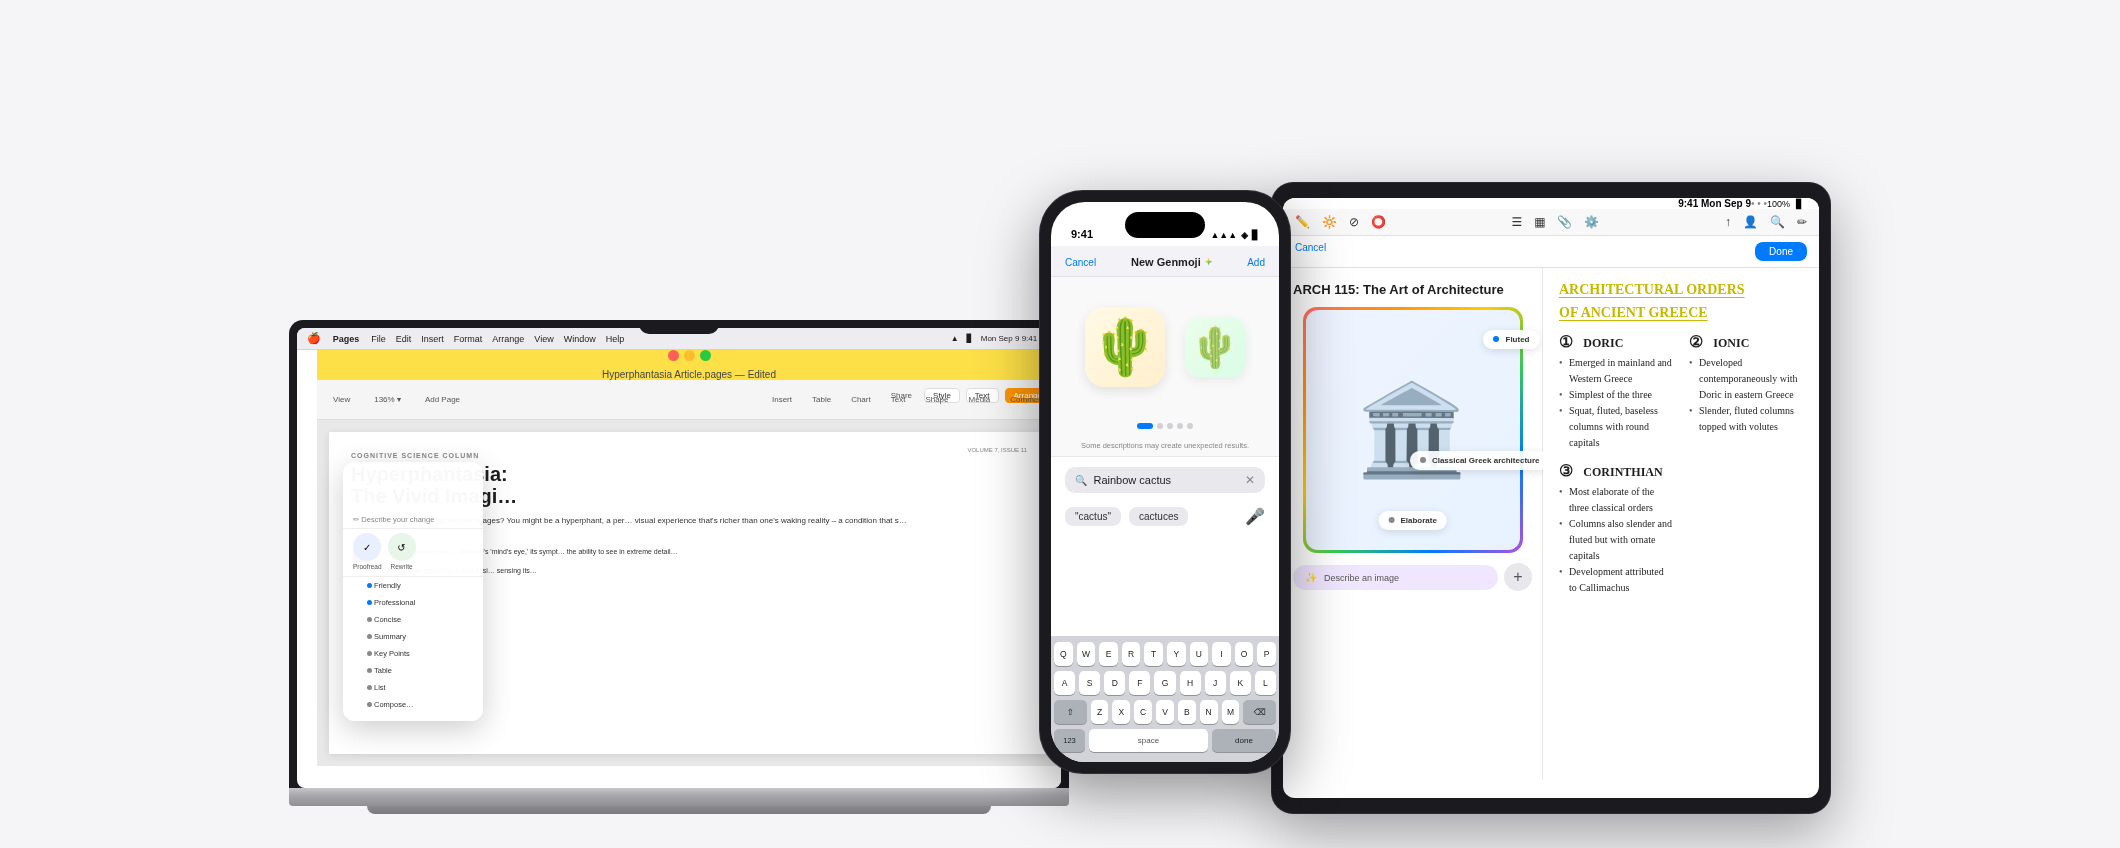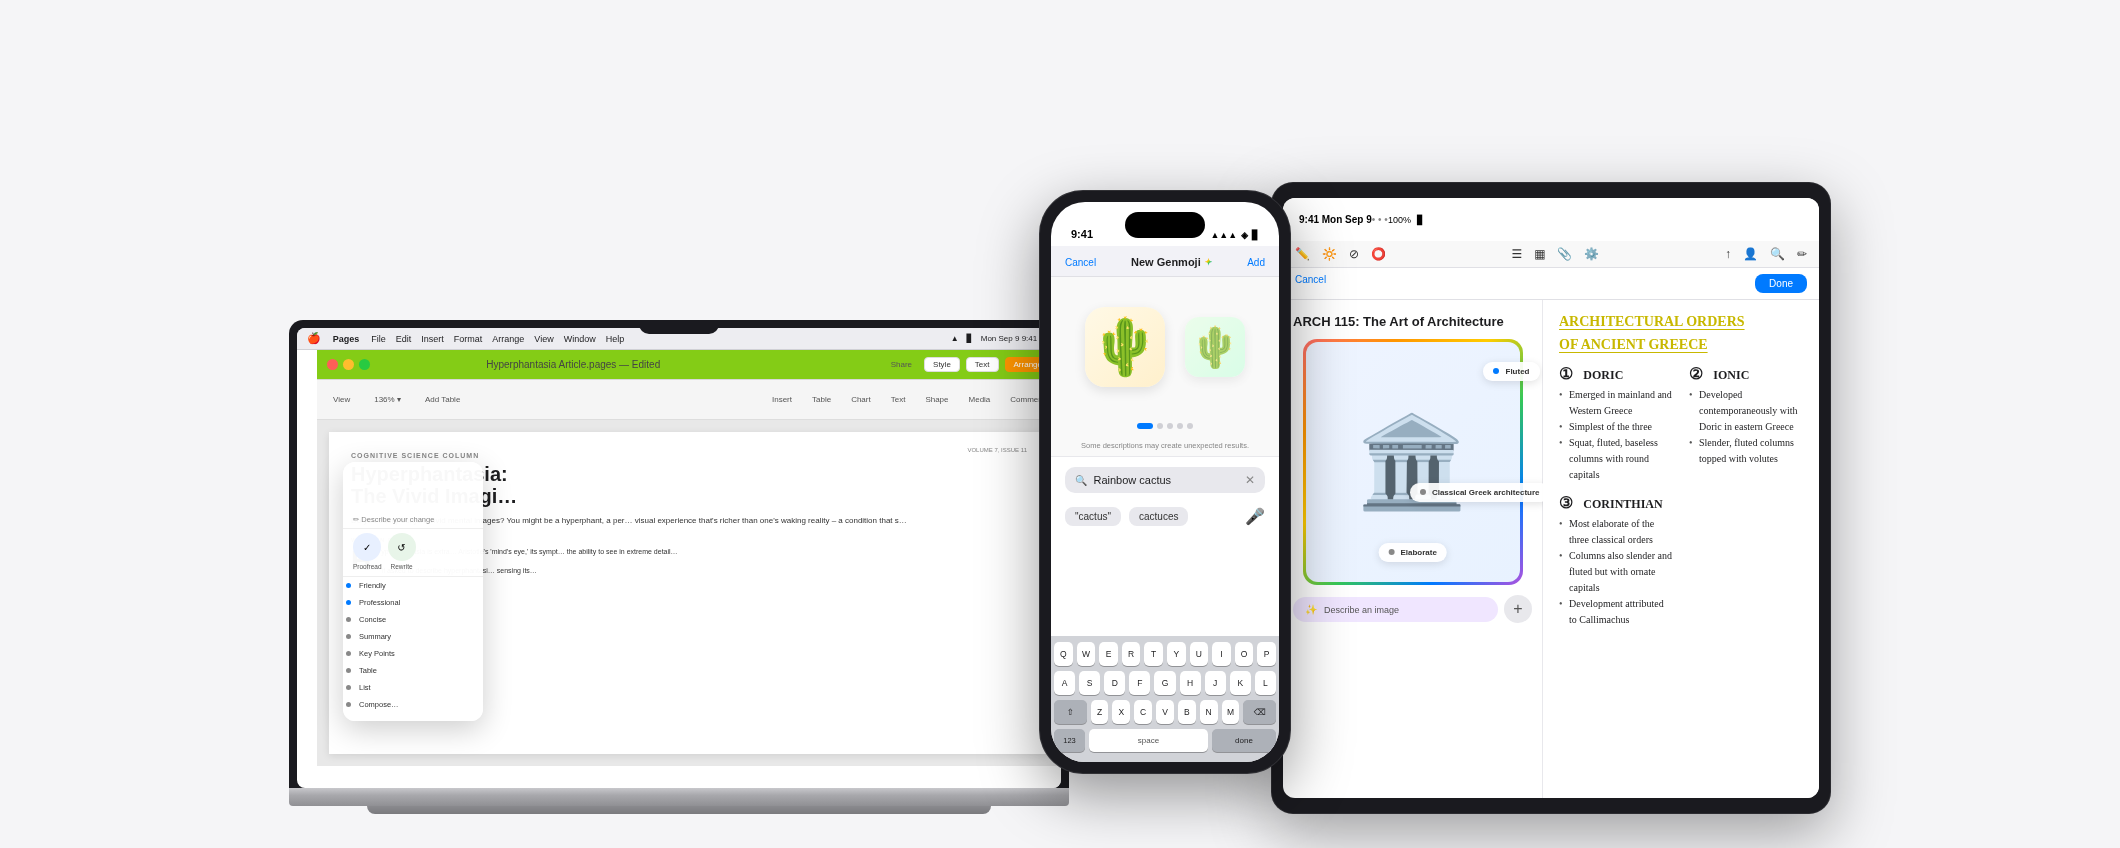--- a/index.html
+++ b/index.html
@@ -89,27 +89,28 @@
 
     .pages-window {
       position: absolute;
       top: 22px;
       left: 20px;
       right: 0;
       bottom: 0;
       background: #fff;
     }
     .pages-titlebar {
-      background: #84cc16;
+      background: #fde047;
       height: 30px;
       display: flex;
       align-items: center;
       padding: 0 10px;
       border-bottom: 1px solid #d8d8d8;
       gap: 8px;
+      flex-direction: column;
     }
     .traffic-lights { display: flex; gap: 5px; }
     .tl { width: 11px; height: 11px; border-radius: 50%; }
     .tl-red { background: #ff5f57; }
     .tl-yellow { background: #ffbd2e; }
     .tl-green { background: #28ca41; }
     .pages-title { font-size: 10px; color: #444; margin: 0 auto; }
 
     .pages-toolbar {
       background: #f5f5f5;
@@ -255,26 +256,26 @@
       border-radius: 50%;
       display: flex;
       align-items: center;
       justify-content: center;
       font-size: 10px;
     }
     .wt-icon-circle.blue { background: #e8f0ff; }
     .wt-icon-circle.green { background: #e8f5e9; }
     .wt-icon-label { font-size: 6.5px; color: #555; }
     .wt-menu-item {
-      padding: 4px 3px;
+      padding: 4px 24px;
       font-size: 7.5px;
       color: #333;
       display: flex;
       align-items: center;
-      gap: 8px;
+      gap: 2px;
       cursor: pointer;
     }
     .wt-menu-dot {
       width: 5px; height: 5px;
       border-radius: 50%;
       background: #888;
       flex-shrink: 0;
     }
 
     
@@ -508,22 +509,22 @@
     }
     .ipad-screen {
       background: #fff;
       border-radius: 12px;
       overflow: hidden;
       height: 600px;
     }
     .ipad-status-bar {
       display: flex;
       align-items: center;
-      padding: 16px 16px;
-      justify-content: flex-start;
+      padding: 0 16px;
+      justify-content: flex-end;
       background: #fff;
     }
     .ipad-time { font-size: 10px; font-weight: 700; }
     .ipad-center-icons { display: flex; gap: 16px; align-items: center; }
     .ipad-right-icons { display: flex; gap: 6px; align-items: center; font-size: 9px; }
 
     .notes-toolbar {
       background: #f8f8f8;
       border-bottom: 1px solid #e0e0e5;
       padding: 6px 12px;
@@ -731,21 +732,21 @@
               <div class="toolbar-btn">Share</div>
               <div class="format-tab">Style</div>
               <div class="format-tab">Text</div>
               <div class="format-tab active">Arrange</div>
             </div>
           </div>
 
           <div class="pages-toolbar">
             <span class="toolbar-btn">View</span>
             <span class="toolbar-btn">136% ▾</span>
-            <span class="toolbar-btn">Add Table</span>
+            <span class="toolbar-btn">Add Page</span>
             <span style="margin-left:auto; display:flex; gap:8px;">
               <span class="toolbar-btn">Insert</span>
               <span class="toolbar-btn">Table</span>
               <span class="toolbar-btn">Chart</span>
               <span class="toolbar-btn">Text</span>
               <span class="toolbar-btn">Shape</span>
               <span class="toolbar-btn">Media</span>
               <span class="toolbar-btn">Comment</span>
             </span>
           </div>

